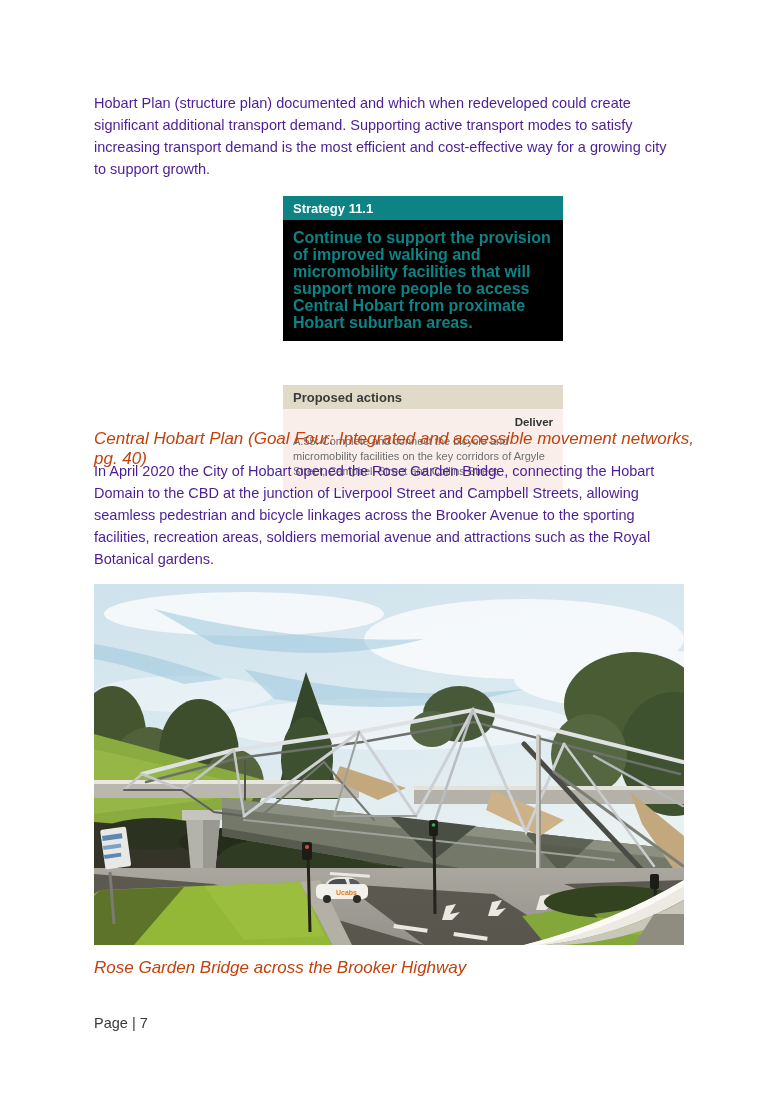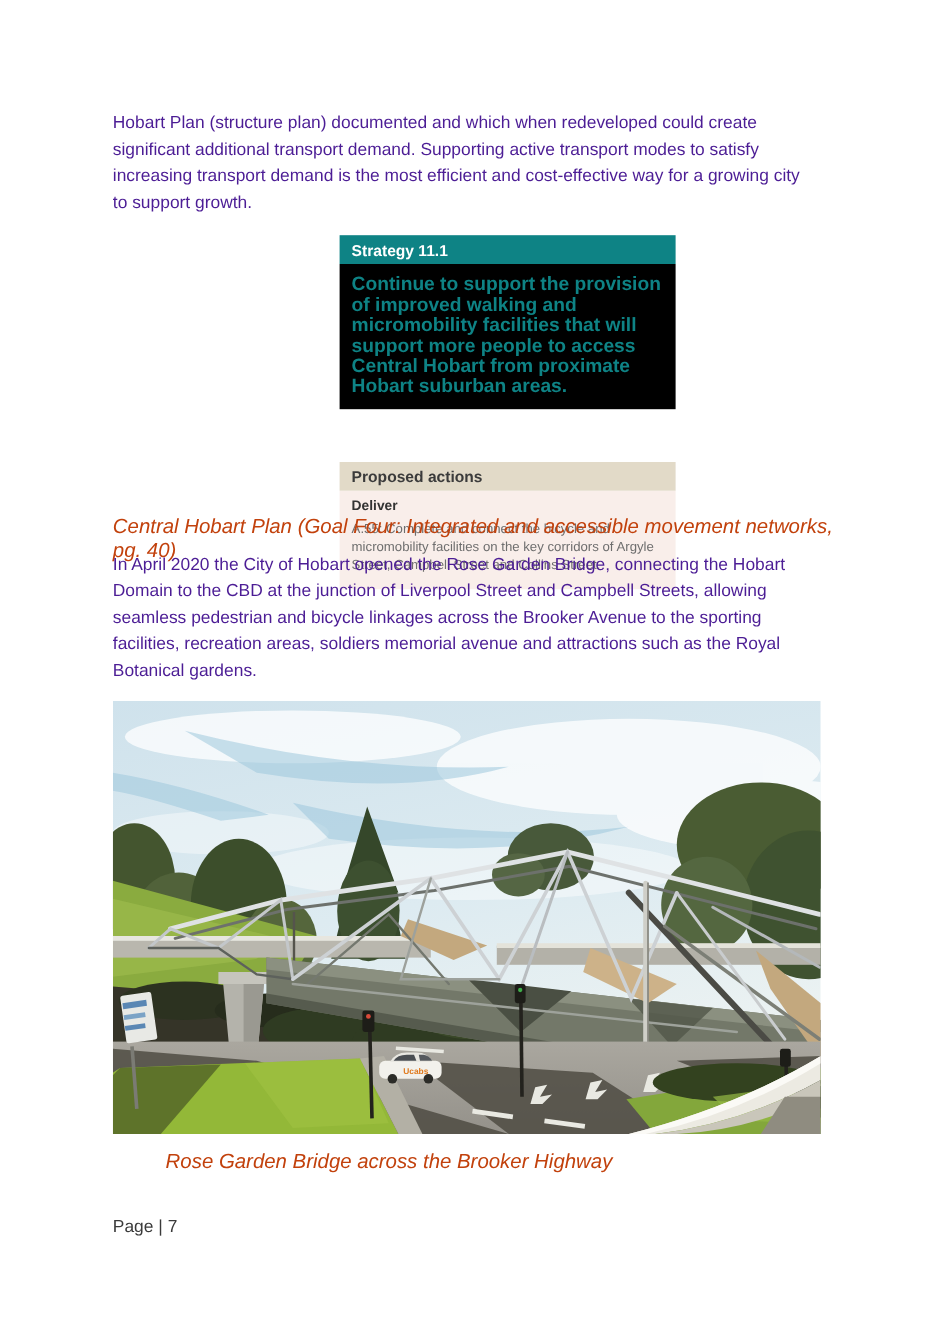--- a/index.html
+++ b/index.html
@@ -22,21 +22,21 @@
   #para1 { left: 94px; top: 92px; width: 586px; }
   #para2 { left: 94px; top: 460px; width: 592px; }
 
   .caption {
     position: absolute;
     font-size: 17px;
     font-style: italic;
     color: #c2410c;
   }
   #caption1 { left: 94px; top: 429px; width: 600px; }
-  #caption2 { left: 94px; top: 958px; width: 600px; margin-left: 44px; }
+  #caption2 { left: 94px; top: 958px; width: 600px; }
 
   
   .strategy-box {
     position: absolute;
     left: 283px; top: 196px; width: 280px;
   }
   .strategy-header {
     background: #0e8385;
     color: #ffffff;
     font-weight: bold;
@@ -61,20 +61,21 @@
   }
   .strategy-body {
     background: #f9eeea;
     padding: 7px 10px 12px 10px;
   }
   .deliver-label {
     color: #333333;
     font-weight: bold;
     font-size: 11.5px;
     margin-bottom: 6px;
+    text-align: right;
   }
   .action-text {
     color: #6e6e6e;
     font-size: 11px;
     line-height: 15px;
   }
 
   .photo-frame {
     position: absolute;
     left: 94px; top: 584px;

